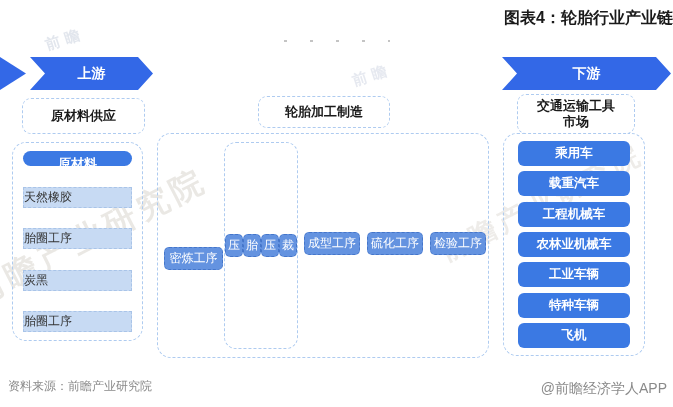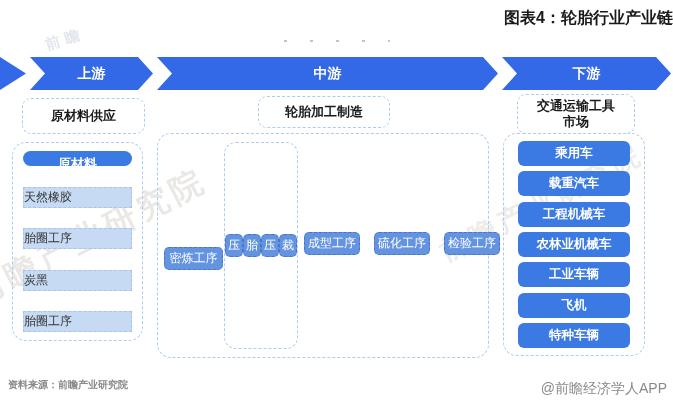--- a/index.html
+++ b/index.html
@@ -65,46 +65,43 @@
   
   .pstep{background:var(--process-blue);border:1px dashed rgba(45,95,185,0.55);color:#fff;
           border-radius:5px;font-size:12px;text-align:center;line-height:21px;height:21px;
           box-sizing:content-box;}
   .step-first{position:absolute;left:6px;top:113px;width:57px;}
   .inner-col{position:absolute;left:66px;top:8px;width:74px;height:207px;box-sizing:border-box;
           border:1px dashed var(--container-border);border-radius:12px;
           display:flex;flex-direction:row;justify-content:space-between;align-items:center;
           padding:8px 0;}
   .inner-col .pstep{width:58px;}
-  .final-row{position:absolute;left:146px;top:98px;display:flex;gap:14px;}
+  .final-row{position:absolute;left:146px;top:98px;display:flex;gap:7px;}
   .final-row .pstep{width:54px;}
   
-  .src{position:absolute;left:8px;top:378px;font-size:10px;color:var(--footer-gray);z-index:2;font-weight:bold;}
+  .src{position:absolute;left:8px;top:378px;font-size:12px;color:var(--footer-gray);z-index:2;}
   .credit{position:absolute;right:6px;top:380px;font-size:14px;color:var(--footer-gray);z-index:2;}
 </style>
 </head>
 <body>
 
 <div class="stage">
 
   <div class="wm wm1">前瞻产业研究院</div>
   <div class="wm wm2">前瞻产业研究院</div>
   <div class="wm wm3">前瞻</div>
   <div class="wm wm4">前瞻</div>
 
   <div class="title">图表4：轮胎行业产业链</div>
   <div class="title-dots"></div>
 
   <div class="banner">
     <div class="banner-tri"></div>
     <div class="seg seg1">
       <span>上游</span>
-    </div>
-    <div class="seg seg2">
-      <span>中游</span>
     </div>
     <div class="seg seg3">
       <span>下游</span>
     </div>
   </div>
 
   <div class="hdr hdr-up">
     <span>原材料供应</span>
   </div>
   <div class="hdr hdr-mid">
@@ -137,20 +134,20 @@
       <div class="pstep">检验工序</div>
     </div>
   </div>
 
   <div class="container box-down">
     <div class="item-down">乘用车</div>
     <div class="item-down">载重汽车</div>
     <div class="item-down">工程机械车</div>
     <div class="item-down">农林业机械车</div>
     <div class="item-down">工业车辆</div>
+    <div class="item-down">特种车辆</div>
     <div class="item-down">飞机</div>
-    <div class="item-down">特种车辆</div>
   </div>
 
   <div class="src">资料来源：前瞻产业研究院</div>
   <div class="credit">@前瞻经济学人APP</div>
 
 </div>
 
 </body></html>

